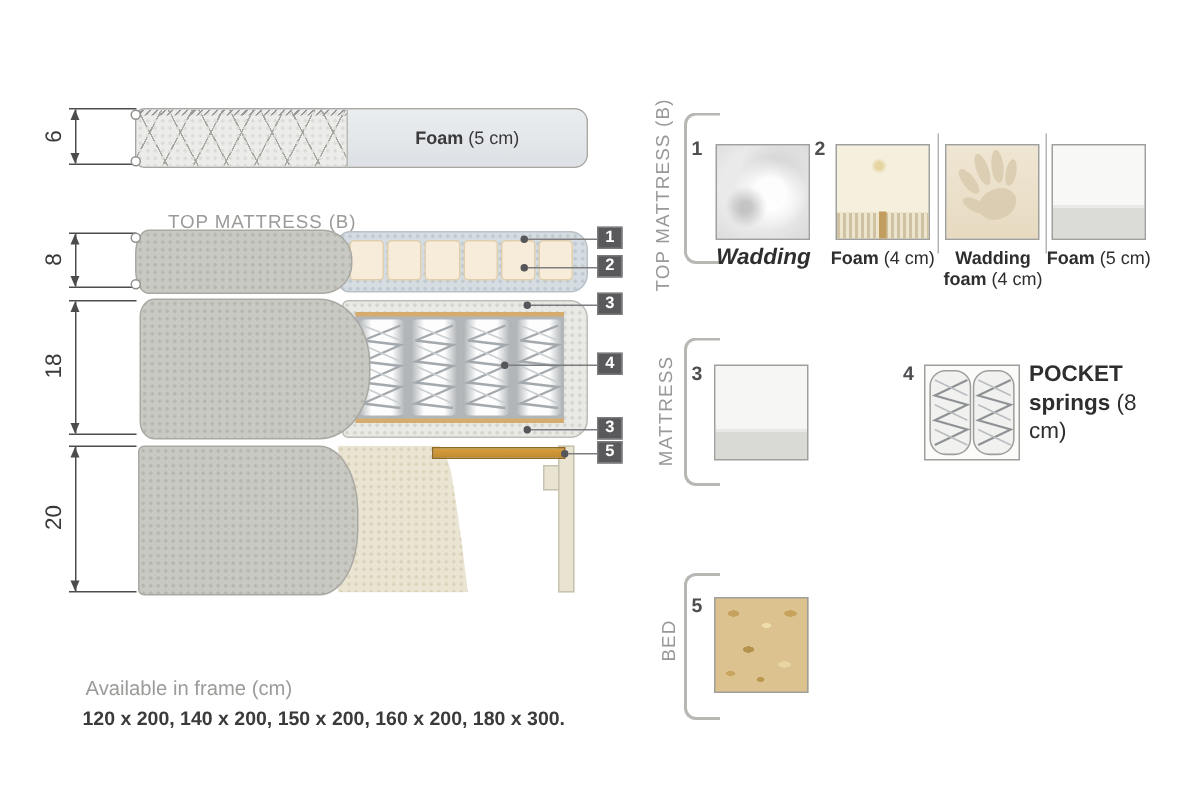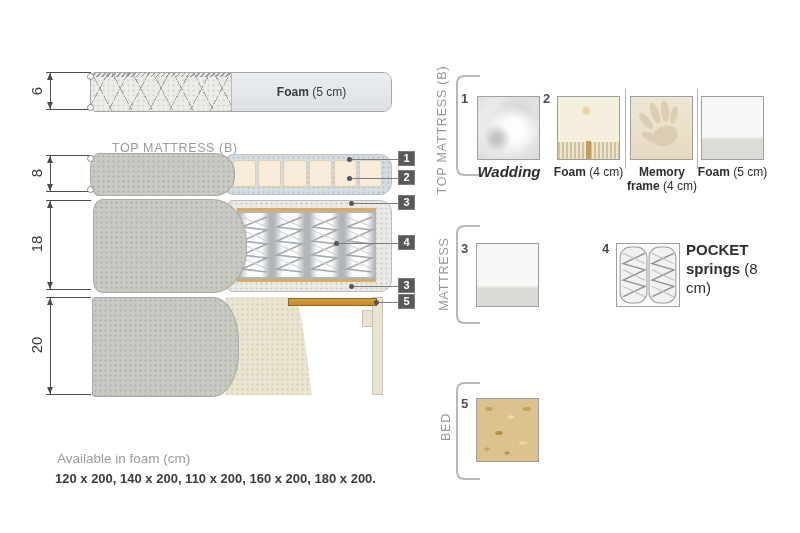--- a/index.html
+++ b/index.html
@@ -250,21 +250,21 @@
         <ellipse cx="34" cy="39" rx="13" ry="10" transform="rotate(-25 34 39)"></ellipse>
         <ellipse cx="15" cy="24" rx="4" ry="10" transform="rotate(-38 15 24)"></ellipse>
         <ellipse cx="24" cy="16" rx="4" ry="11" transform="rotate(-20 24 16)"></ellipse>
         <ellipse cx="34" cy="14" rx="4" ry="11" transform="rotate(-6 34 14)"></ellipse>
         <ellipse cx="43" cy="18" rx="3.5" ry="9" transform="rotate(10 43 18)"></ellipse>
         <ellipse cx="19" cy="40" rx="4" ry="9" transform="rotate(-62 19 40)"></ellipse>
       </g>
     </svg>
   </div>
   <div class="cap" style="left:622px;top:165px;width:80px;">
-    <b>Memory frame</b>
+    <b>Wadding foam</b>
     <span>(4 cm)</span>
   </div>
 
   <div class="sep" style="left:697px;top:89px;height:80px;"></div>
 
   <div class="tile tile-foam" style="left:701px;top:96px;width:63px;height:64px;"></div>
   <div class="cap" style="left:695px;top:165px;width:75px;">
     <b>Foam</b>
     <span>(5 cm)</span>
   </div>
@@ -290,16 +290,16 @@
     <b>POCKET springs</b>
     <span>(8 cm)</span>
   </div>
 
   <div class="vtext" style="left:446px;top:427px;">BED</div>
   <div class="bracket" style="top:382px;height:98px;"></div>
 
   <span class="lnum" style="left:461px;top:396px;">5</span>
   <div class="tile tile-chip" style="left:476px;top:398px;width:63px;height:64px;"></div>
 
-  <div class="foot-title">Available in foam (cm)</div>
-  <div class="foot-sizes">120 x 200, 140 x 200, 110 x 200, 160 x 200, 180 x 200.</div>
+  <div class="foot-title">Available in frame (cm)</div>
+  <div class="foot-sizes">120 x 200, 140 x 200, 150 x 200, 160 x 200, 180 x 300.</div>
 
 </div>
 
 </body></html>

